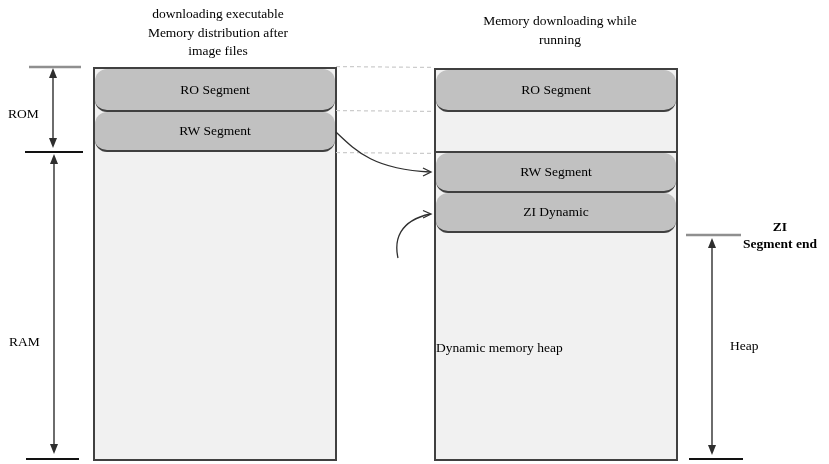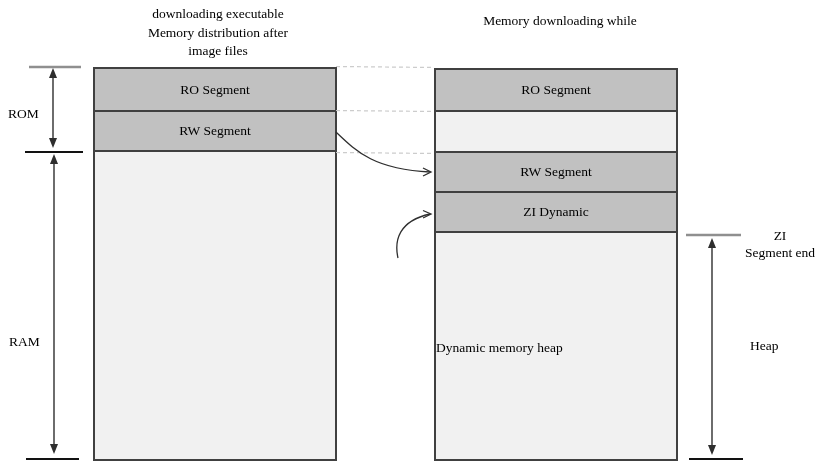--- a/index.html
+++ b/index.html
@@ -37,21 +37,21 @@
     background:var(--empty-fill);
     border:2px solid var(--box-border);
   }
   .segment{
     box-sizing:content-box;
     width:100%;
     display:flex;align-items:center;justify-content:center;
     border-bottom:2px solid var(--box-border);
     font-size:13.5px;
   }
-  .segment.gray{background:var(--segment-fill);}
+  .segment.gray{background:var(--segment-fill);border-radius:12px;}
   .segment.light{background:var(--empty-fill);}
   .heap-area{
     width:100%;
     display:flex;align-items:center;justify-content:flex-start;
     font-size:13.5px;
     padding-bottom:20px;box-sizing:border-box;margin-top:12px;
   }
   .side-label{
     position:absolute;
     font-size:13.5px;
@@ -76,20 +76,21 @@
 
 <div class="canvas">
 
   <div class="col-title" style="left:118px;top:5px;width:200px;">
     <div>downloading executable</div>
     <div>Memory distribution after</div>
     <div>image files</div>
   </div>
   <div class="col-title" style="left:460px;top:12px;width:200px;">
     <div>Memory downloading while</div>
+    <div>running</div>
   </div>
 
   <div class="memory-box" style="left:93px;top:67px;width:240px;height:390px;">
     <div class="segment gray" style="height:41px;">
       <span>RO Segment</span>
     </div>
     <div class="segment gray" style="height:38px;">
       <span>RW Segment</span>
     </div>
   </div>
@@ -105,25 +106,25 @@
     <div class="segment gray" style="height:38px;">
       <span>ZI Dynamic</span>
     </div>
     <div class="heap-area" style="height:226px;">
       <span>Dynamic memory heap</span>
     </div>
   </div>
 
   <div class="side-label" style="left:8px;top:105px;">ROM</div>
   <div class="side-label" style="left:9px;top:333px;">RAM</div>
-  <div class="side-label center" style="left:730px;top:227px;width:100px;">
+  <div class="side-label center" style="left:730px;top:218px;width:100px;font-weight:bold;">
     <div>ZI</div>
     <div>Segment end</div>
   </div>
-  <div class="side-label" style="left:730px;top:337px;margin-left:20px;">Heap</div>
+  <div class="side-label" style="left:730px;top:337px;">Heap</div>
 
   <svg class="overlay" width="829" height="464" viewBox="0 0 829 464">
 
     <line class="dashed" x1="336" y1="66.5" x2="434" y2="67.5"></line>
     <line class="dashed" x1="336" y1="110.5" x2="434" y2="111.5"></line>
     <line class="dashed" x1="336" y1="152.5" x2="434" y2="153.5"></line>
 
     <line class="tick-gray" x1="29" y1="67" x2="81" y2="67"></line>
     <line class="tick-black" x1="25" y1="152" x2="83" y2="152"></line>
     <line class="tick-black" x1="26" y1="459" x2="79" y2="459"></line>

